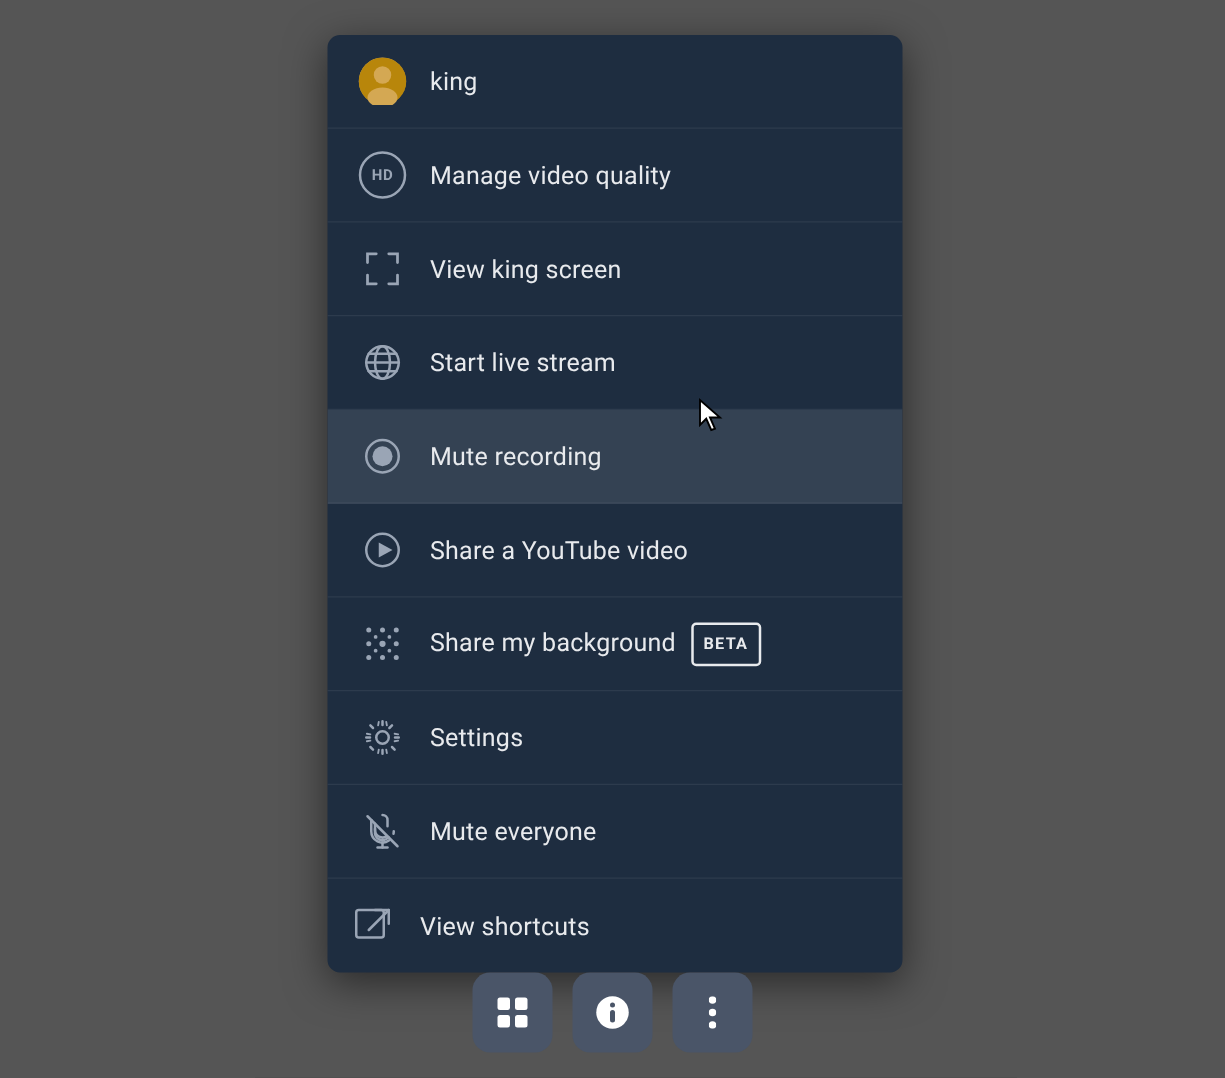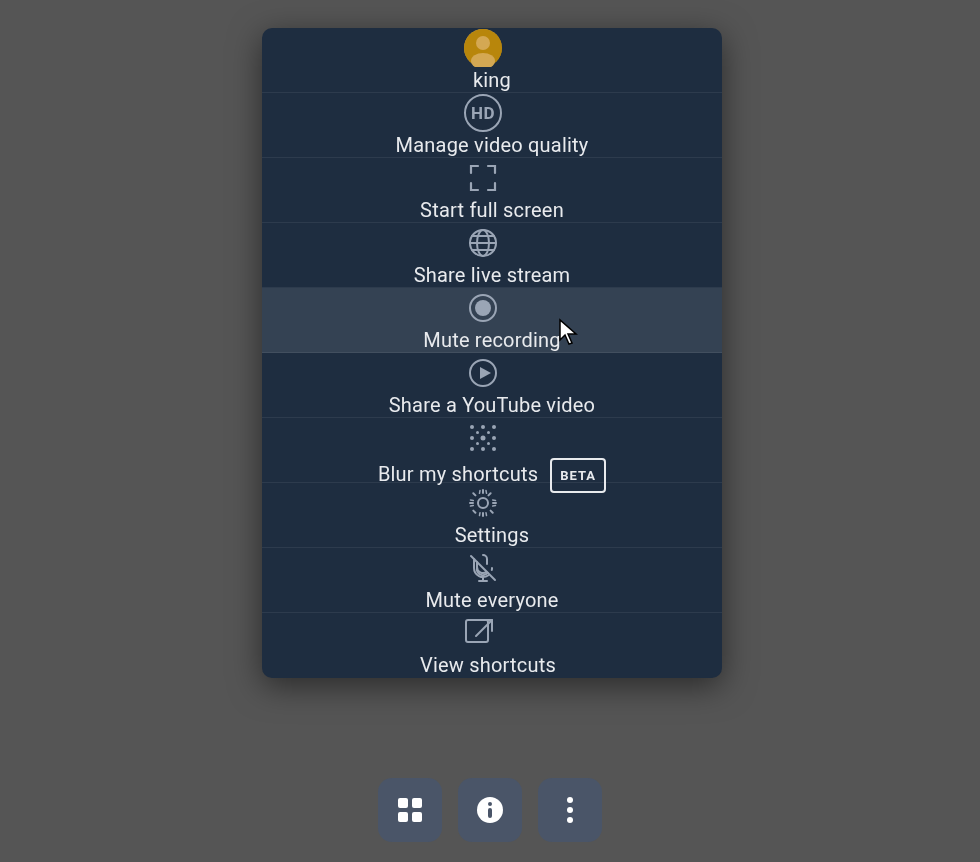--- a/index.html
+++ b/index.html
@@ -30,25 +30,24 @@
       background-color: #1e2d40;
       border-radius: 10px;
       overflow: hidden;
       box-shadow: 0 8px 32px rgba(0,0,0,0.5);
     }
 
     .menu-item {
       display: flex;
       align-items: center;
       padding: 0 24px;
-      height: 65px;
+      height: 75px;
       cursor: pointer;
       border-bottom: 1px solid rgba(255,255,255,0.07);
       transition: background-color 0.15s;
-      flex-direction: column;
     }
 
     .menu-item:last-child {
       border-bottom: none;
       padding-left: 16px;
     }
 
     .menu-item.highlighted {
       background-color: rgba(255,255,255,0.1);
     }
@@ -85,21 +84,21 @@
 
     .hd-badge {
       width: 38px;
       height: 38px;
       border-radius: 50%;
       border: 2px solid #9aa5b5;
       display: flex;
       align-items: center;
       justify-content: center;
       color: #9aa5b5;
-      font-size: 17px;
+      font-size: 12px;
       font-weight: 700;
       letter-spacing: 0.5px;
     }
 
     .beta-badge {
       display: inline-block;
       margin-left: 12px;
       padding: 8px 8px;
       border: 2px solid #e8eaed;
       border-radius: 4px;
@@ -180,34 +179,34 @@
 
     <div class="menu-item">
       <div class="menu-item-icon">
         <svg width="30" height="30" viewBox="0 0 30 30" fill="none" stroke="#9aa5b5" stroke-width="2.2" stroke-linecap="round">
           <polyline points="3,10 3,3 10,3"></polyline>
           <polyline points="20,3 27,3 27,10"></polyline>
           <polyline points="27,20 27,27 20,27"></polyline>
           <polyline points="10,27 3,27 3,20"></polyline>
         </svg>
       </div>
-      <span class="menu-item-label">Start full screen</span>
+      <span class="menu-item-label">View king screen</span>
     </div>
 
     <div class="menu-item">
       <div class="menu-item-icon">
         <svg width="32" height="32" viewBox="0 0 32 32" fill="none" stroke="#9aa5b5" stroke-width="2" stroke-linecap="round">
           <circle cx="16" cy="16" r="13"></circle>
           <ellipse cx="16" cy="16" rx="6" ry="13"></ellipse>
           <line x1="3" y1="16" x2="29" y2="16"></line>
           <line x1="5" y1="9" x2="27" y2="9"></line>
           <line x1="5" y1="23" x2="27" y2="23"></line>
         </svg>
       </div>
-      <span class="menu-item-label">Share live stream</span>
+      <span class="menu-item-label">Start live stream</span>
     </div>
 
     <div class="menu-item highlighted">
       <div class="menu-item-icon">
         <svg width="32" height="32" viewBox="0 0 32 32" fill="none">
           <circle cx="16" cy="16" r="13" stroke="#9aa5b5" stroke-width="2"></circle>
           <circle cx="16" cy="16" r="8" fill="#9aa5b5"></circle>
         </svg>
       </div>
       <span class="menu-item-label">Mute recording</span>
@@ -235,21 +234,21 @@
           <circle cx="5" cy="27" r="2"></circle>
           <circle cx="16" cy="27" r="2"></circle>
           <circle cx="27" cy="27" r="2"></circle>
           <circle cx="10.5" cy="10.5" r="1.5"></circle>
           <circle cx="21.5" cy="10.5" r="1.5"></circle>
           <circle cx="10.5" cy="21.5" r="1.5"></circle>
           <circle cx="21.5" cy="21.5" r="1.5"></circle>
         </svg>
       </div>
       <span class="menu-item-label">
-        <span>Blur my shortcuts</span><span class="beta-badge">BETA</span>
+        <span>Share my background</span><span class="beta-badge">BETA</span>
       </span>
     </div>
 
     <div class="menu-item">
       <div class="menu-item-icon">
         <svg width="32" height="32" viewBox="0 0 32 32" fill="none" stroke="#9aa5b5" stroke-width="2" stroke-linecap="round">
           <circle cx="16" cy="16" r="5"></circle>
           <path d="M16 3v3M16 26v3M3 16h3M26 16h3M6.3 6.3l2.1 2.1M23.6 23.6l2.1 2.1M23.6 6.3l-2.1 2.1M6.3 23.6l2.1 2.1"></path>
           <path d="M13 3.5l-.5 2.8M19 3.5l.5 2.8M13 25.7l-.5 2.8M19 25.7l.5 2.8M3.5 13l2.8.5M3.5 19l2.8-.5M25.7 13l2.8.5M25.7 19l2.8-.5" stroke-width="1.5"></path>
         </svg>

